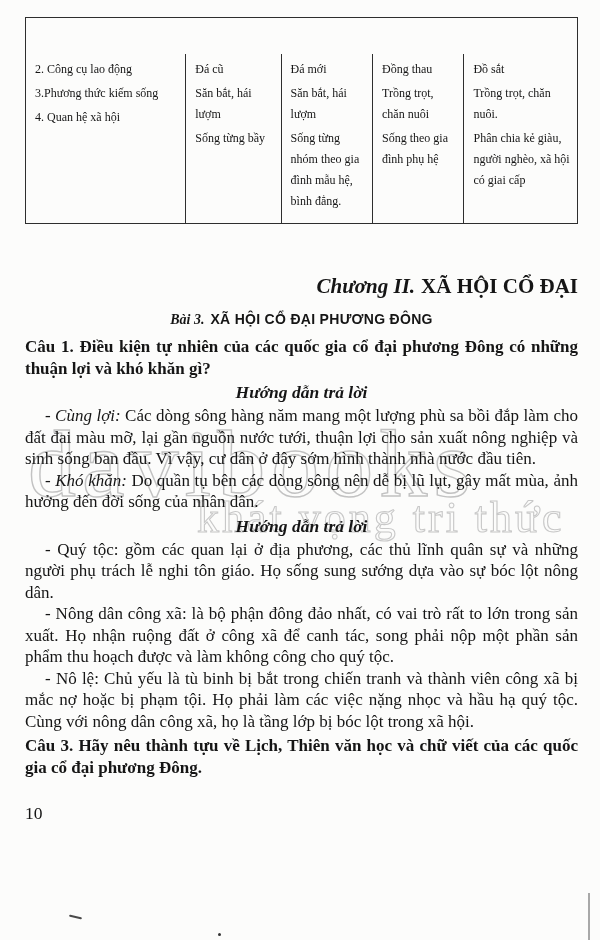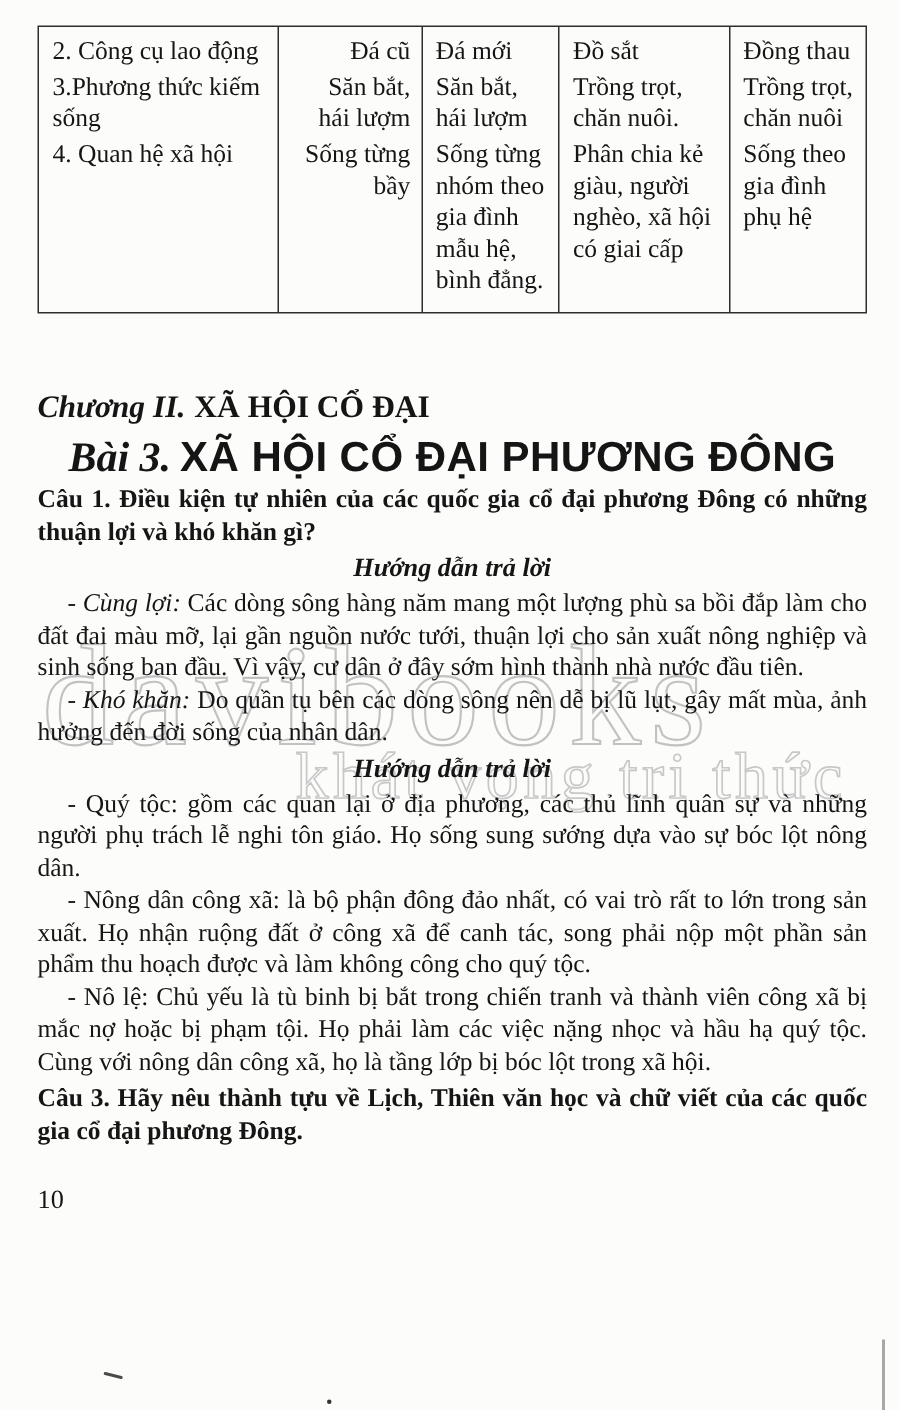--- a/index.html
+++ b/index.html
@@ -31,38 +31,39 @@
   
   .ctable{
     display:flex;
     border:1.6px solid #2e2e2e;
     background:transparent;
   }
   .tcell{
     box-sizing:border-box;
     border-left:1.6px solid #2e2e2e;
     padding:5px 7px 8px 9px;
-    font-size:17px;
+    font-size:12px;
     line-height:21px;
+    margin-top:36px;
   }
   .tcell:first-child{border-left:none;}
   .tcell p{margin:0 0 3px 0;}
   .c1{flex:0 0 28.9%;}
-  .c2{flex:0 0 17.3%;text-align:right;}
+  .c2{flex:0 0 17.3%;}
   .c3{flex:0 0 16.6%;}
   .c4{flex:0 0 16.6%;}
   .c5{flex:1 1 auto;}
   
   .chapter{
-    margin-top:50px;text-align:left;
+    margin-top:50px;text-align:right;
     font-size:21px;font-weight:bold;line-height:25px;
   }
   .lesson{
     margin-top:7px;text-align:center;
-    font-size:28px;font-weight:bold;line-height:27px;
+    font-size:14px;font-weight:bold;line-height:27px;
   }
   .lesson .sans{font-family:"Liberation Sans","DejaVu Sans",sans-serif;letter-spacing:0.3px;}
   .it{font-style:italic;}
   .lbl{margin-right:6px;}
   .section-h{
     margin-top:29px;
     font-size:17.5px;font-weight:bold;line-height:22px;
   }
   .qtitle{
     margin:3px 0 0 0;
@@ -116,29 +117,29 @@
     <div class="tcell c2">
       <p>Đá cũ</p>
       <p>Săn bắt, hái lượm</p>
       <p>Sống từng bầy</p>
     </div>
     <div class="tcell c3">
       <p>Đá mới</p>
       <p>Săn bắt, hái lượm</p>
       <p>Sống từng nhóm theo gia đình mẫu hệ, bình đẳng.</p>
     </div>
+    <div class="tcell c4">
+      <p>Đồng thau</p>
+      <p>Trồng trọt, chăn nuôi</p>
+      <p>Sống theo gia đình phụ hệ</p>
+    </div>
     <div class="tcell c5">
       <p>Đồ sắt</p>
       <p>Trồng trọt, chăn nuôi.</p>
       <p>Phân chia kẻ giàu, người nghèo, xã hội có giai cấp</p>
-    </div>
-    <div class="tcell c4">
-      <p>Đồng thau</p>
-      <p>Trồng trọt, chăn nuôi</p>
-      <p>Sống theo gia đình phụ hệ</p>
     </div>
   </div>
 
   <div class="chapter">
     <span class="it lbl">Chương II.</span><span>XÃ HỘI CỔ ĐẠI</span>
   </div>
   <div class="lesson">
     <span class="it lbl">Bài 3.</span><span class="sans">XÃ HỘI CỔ ĐẠI PHƯƠNG ĐÔNG</span>
   </div>
 

